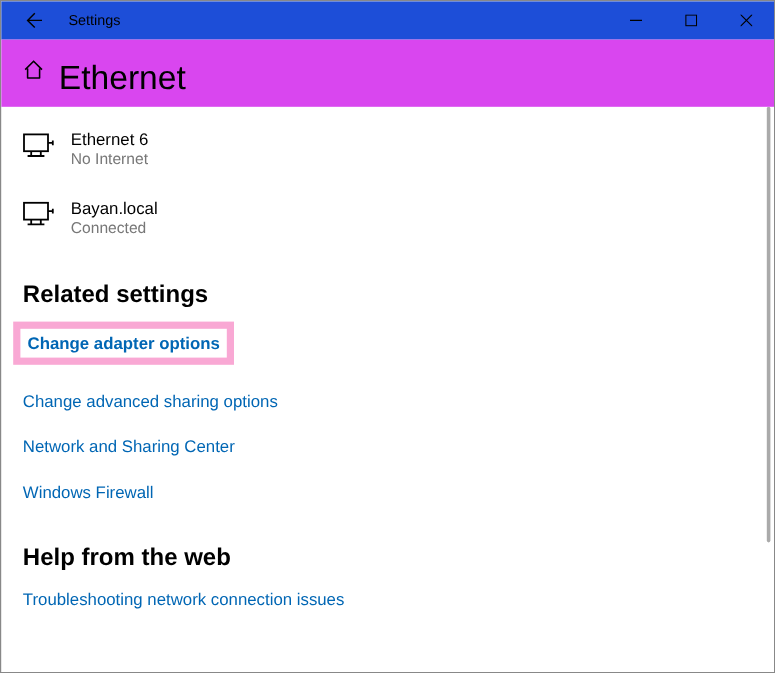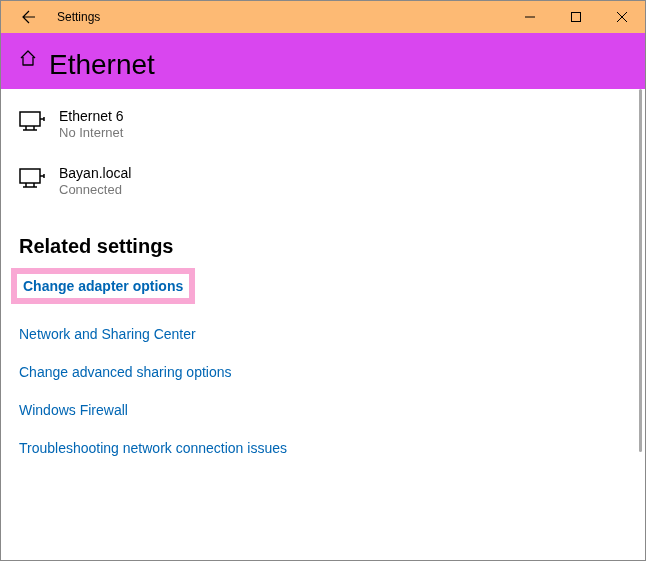--- a/index.html
+++ b/index.html
@@ -9,21 +9,21 @@
       width: 646px;
       height: 561px;
       overflow: hidden;
       border: 1px solid #888;
     }
     .titlebar {
       display: flex;
       align-items: center;
       height: 32px;
       padding-left: 8px;
-      background: #fdba74;
+      background: #1d4ed8;
     }
     .titlebar .back-btn {
       width: 40px;
       height: 32px;
       display: flex;
       align-items: center;
       justify-content: center;
       cursor: pointer;
     }
     .titlebar .title-text {
@@ -187,23 +187,24 @@
           <path d="M7 15 V19 M15 15 V19 M4 19 H18 M21 8 H25 M25 6 V10" stroke="#000" stroke-width="1.5" fill="none"></path>
         </svg>
       <div class="net-text">
         <div class="name">Bayan.local</div>
         <div class="status">Connected</div>
       </div>
     </div>
 
     <h2 class="section-title">Related settings</h2>
     <a class="link highlighted">Change adapter options</a>
+    <a class="link">Change advanced sharing options</a>
     <a class="link">Network and Sharing Center</a>
-    <a class="link">Change advanced sharing options</a>
     <a class="link">Windows Firewall</a>
 
+    <h2 class="section-title">Help from the web</h2>
     <a class="link">Troubleshooting network connection issues</a>
 
   </div>
   <div class="scrollbar-track">
     <div class="scrollbar-thumb"></div>
   </div>
 </div>
 
 </body></html>

